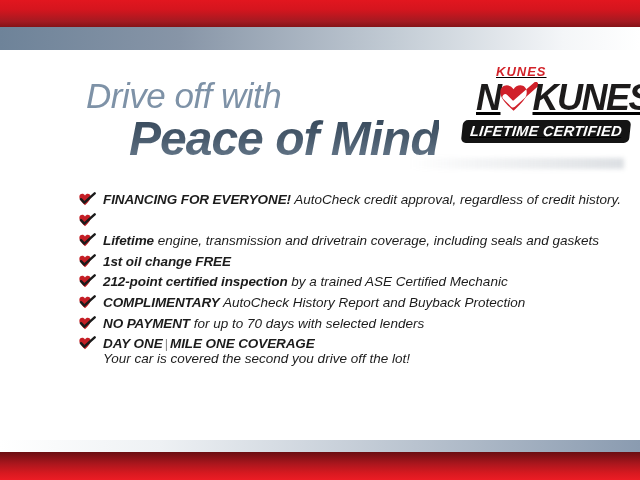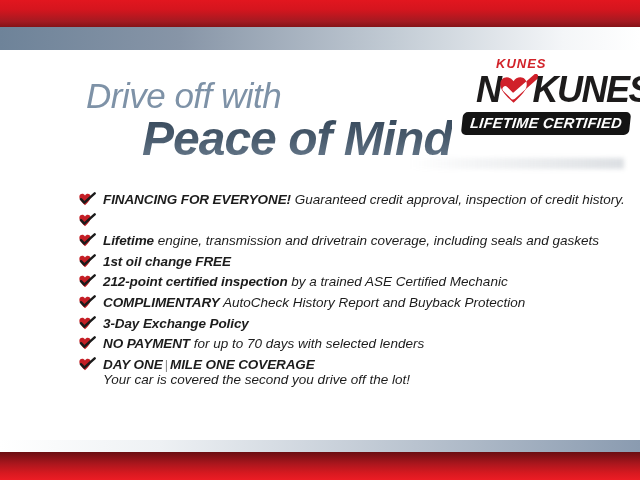--- a/index.html
+++ b/index.html
@@ -34,32 +34,32 @@
   }
 
   
   .headline { position: absolute; top: 0; left: 0; }
   .headline-line1 {
     position: absolute; top: 76px; left: 86px;
     font-size: 35px; font-style: italic; font-weight: normal;
     color: #7e92a7; letter-spacing: -0.5px; white-space: nowrap;
   }
   .headline-line2 {
-    position: absolute; top: 111px; left: 142px;
+    position: absolute; top: 111px; left: 129px;
     font-size: 48px; font-style: italic; font-weight: bold;
     letter-spacing: -1px; white-space: nowrap;
     color: #47596c;
     background: linear-gradient(to bottom, #394b5d 15%, #4c5e70 55%, #6c7e90 95%);
     -webkit-background-clip: text; background-clip: text;
     -webkit-text-fill-color: transparent;
     text-shadow: none;
   }
 
   
-  .logo { position: absolute; top: 56px; left: 462px; width: 168px; }
+  .logo { position: absolute; top: 64px; left: 462px; width: 168px; text-decoration: underline; }
   .logo-kunes {
     margin-left: 34px;
     font-size: 13px; font-style: italic; font-weight: bold;
     color: #d2232a; letter-spacing: 1px; white-space: nowrap;
   }
   .logo-nofear {
     display: flex; align-items: center; margin-left: 14px; margin-top: -2px;
     font-size: 36px; font-style: italic; font-weight: bold;
     color: #1d1b1b; letter-spacing: -1.5px; white-space: nowrap;
   }
@@ -129,21 +129,21 @@
     </div>
   </div>
 
   <ul class="benefits">
       <li class="benefit">
         <span class="bullet-heart"><svg viewBox="0 0 27 22" width="18" height="15" aria-hidden="true">
       <path d="M10.5 19.5 C4.6 14 2 10.4 2 7.1 C2 4.4 3.9 2.5 6.3 2.5 C8.1 2.5 9.6 3.5 10.5 5.1 C11.4 3.5 12.9 2.5 14.7 2.5 C17.1 2.5 19 4.4 19 7.1 C19 10.4 16.4 14 10.5 19.5 Z" fill="#c41e25"></path>
       <path d="M4.5 10.5 L9.5 15.7 L25 1.8" fill="none" stroke="#1b1b1b" stroke-width="3.6" stroke-linecap="round" stroke-linejoin="round"></path>
     </svg></span>
         <div class="btext">
-          <div class="bmain"><span class="bbold">FINANCING FOR EVERYONE!</span><span class="brest"> Guaranteed credit approval, inspection of credit history.</span></div>
+          <div class="bmain"><span class="bbold">FINANCING FOR EVERYONE!</span><span class="brest"> AutoCheck credit approval, regardless of credit history.</span></div>
         </div>
       </li>
       <li class="benefit">
         <span class="bullet-heart"><svg viewBox="0 0 27 22" width="18" height="15" aria-hidden="true">
       <path d="M10.5 19.5 C4.6 14 2 10.4 2 7.1 C2 4.4 3.9 2.5 6.3 2.5 C8.1 2.5 9.6 3.5 10.5 5.1 C11.4 3.5 12.9 2.5 14.7 2.5 C17.1 2.5 19 4.4 19 7.1 C19 10.4 16.4 14 10.5 19.5 Z" fill="#c41e25"></path>
       <path d="M4.5 10.5 L9.5 15.7 L25 1.8" fill="none" stroke="#1b1b1b" stroke-width="3.6" stroke-linecap="round" stroke-linejoin="round"></path>
     </svg></span>
       </li>
       <li class="benefit">
         <span class="bullet-heart"><svg viewBox="0 0 27 22" width="18" height="15" aria-hidden="true">
@@ -172,29 +172,20 @@
           <div class="bmain"><span class="bbold">212-point certified inspection</span><span class="brest"> by a trained ASE Certified Mechanic</span></div>
         </div>
       </li>
       <li class="benefit">
         <span class="bullet-heart"><svg viewBox="0 0 27 22" width="18" height="15" aria-hidden="true">
       <path d="M10.5 19.5 C4.6 14 2 10.4 2 7.1 C2 4.4 3.9 2.5 6.3 2.5 C8.1 2.5 9.6 3.5 10.5 5.1 C11.4 3.5 12.9 2.5 14.7 2.5 C17.1 2.5 19 4.4 19 7.1 C19 10.4 16.4 14 10.5 19.5 Z" fill="#c41e25"></path>
       <path d="M4.5 10.5 L9.5 15.7 L25 1.8" fill="none" stroke="#1b1b1b" stroke-width="3.6" stroke-linecap="round" stroke-linejoin="round"></path>
     </svg></span>
         <div class="btext">
           <div class="bmain"><span class="bbold">COMPLIMENTARY</span><span class="brest"> AutoCheck History Report and Buyback Protection</span></div>
-        </div>
-      </li>
-      <li class="benefit">
-        <span class="bullet-heart"><svg viewBox="0 0 27 22" width="18" height="15" aria-hidden="true">
-      <path d="M10.5 19.5 C4.6 14 2 10.4 2 7.1 C2 4.4 3.9 2.5 6.3 2.5 C8.1 2.5 9.6 3.5 10.5 5.1 C11.4 3.5 12.9 2.5 14.7 2.5 C17.1 2.5 19 4.4 19 7.1 C19 10.4 16.4 14 10.5 19.5 Z" fill="#c41e25"></path>
-      <path d="M4.5 10.5 L9.5 15.7 L25 1.8" fill="none" stroke="#1b1b1b" stroke-width="3.6" stroke-linecap="round" stroke-linejoin="round"></path>
-    </svg></span>
-        <div class="btext">
-          <div class="bmain"><span class="bbold">3-Day Exchange Policy</span></div>
         </div>
       </li>
       <li class="benefit">
         <span class="bullet-heart"><svg viewBox="0 0 27 22" width="18" height="15" aria-hidden="true">
       <path d="M10.5 19.5 C4.6 14 2 10.4 2 7.1 C2 4.4 3.9 2.5 6.3 2.5 C8.1 2.5 9.6 3.5 10.5 5.1 C11.4 3.5 12.9 2.5 14.7 2.5 C17.1 2.5 19 4.4 19 7.1 C19 10.4 16.4 14 10.5 19.5 Z" fill="#c41e25"></path>
       <path d="M4.5 10.5 L9.5 15.7 L25 1.8" fill="none" stroke="#1b1b1b" stroke-width="3.6" stroke-linecap="round" stroke-linejoin="round"></path>
     </svg></span>
         <div class="btext">
           <div class="bmain"><span class="bbold">NO PAYMENT</span><span class="brest"> for up to 70 days with selected lenders</span></div>
         </div>

